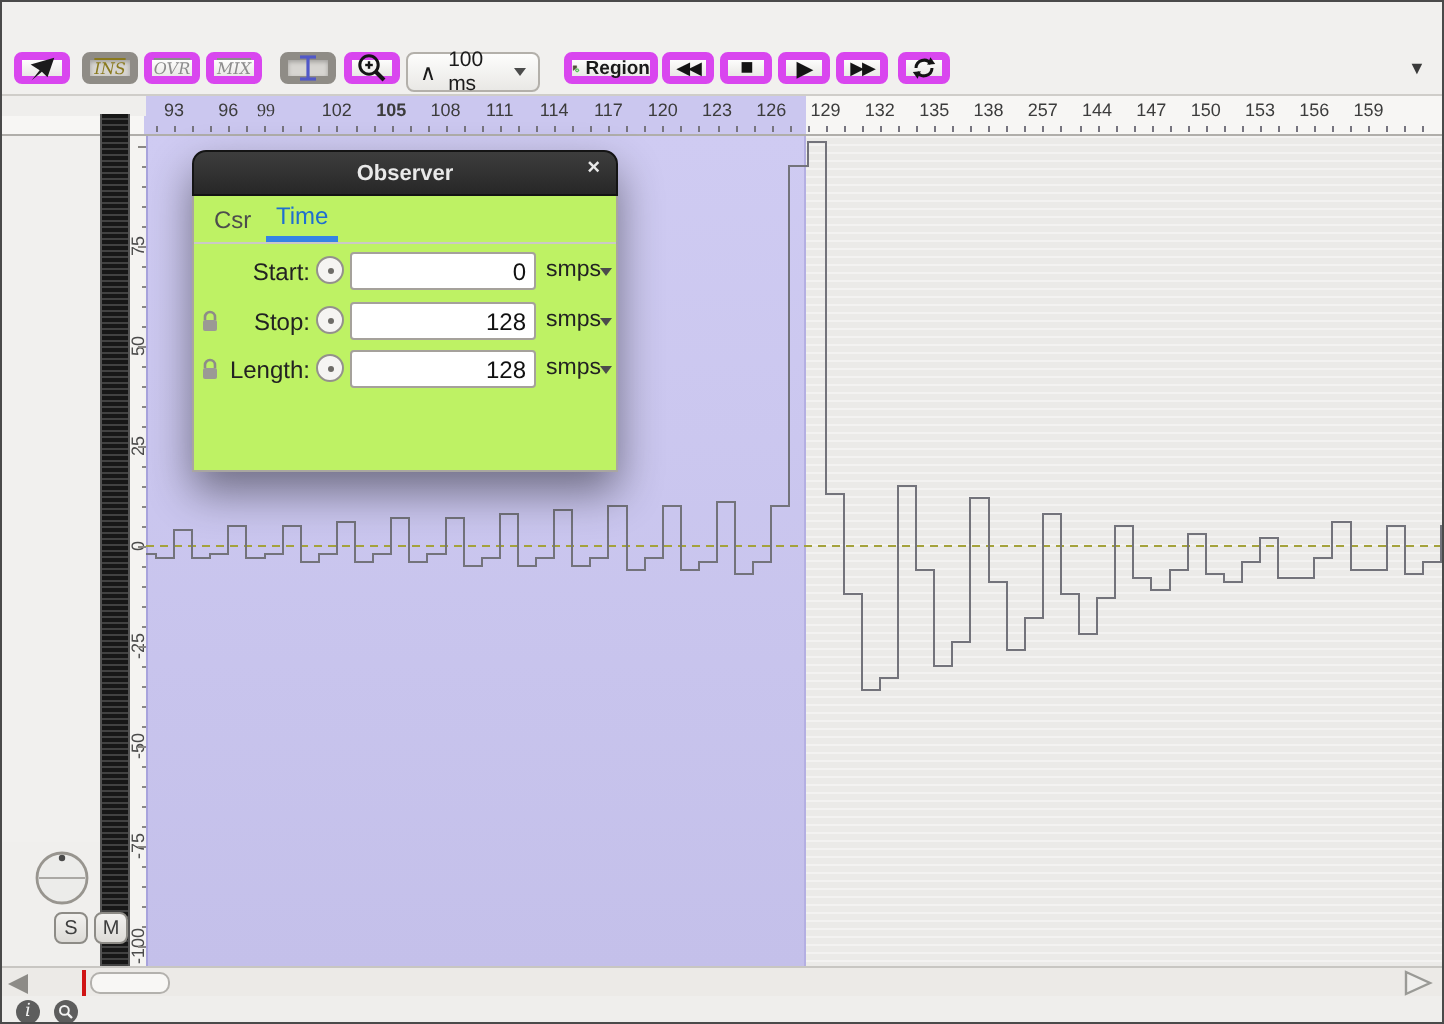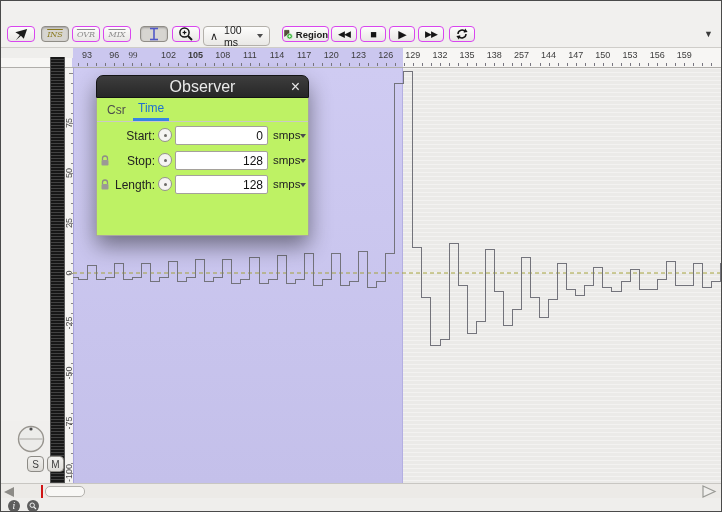--- a/index.html
+++ b/index.html
@@ -9,21 +9,21 @@
     background:#f1f0ee;border:1px solid #4a4a4a;
     font-family:"Liberation Sans",sans-serif;color:#1a1a1a;
   }
   
   .menubar{position:absolute;left:0;top:0;right:0;height:22px;background:#f3f2f0;
     border-bottom:1px solid #dbd9d5;display:flex;align-items:center;padding-left:4px;}
   .menu-item{font-size:12.5px;padding:3px 9px;cursor:default;}
   
   .toolbar{position:absolute;left:0;top:22px;right:0;height:25px;background:#f1f0ee;
     border-bottom:1px solid #cfcdc9;}
-  .tbtn{position:absolute;top:3px;height:16px;border:1px solid #d946ef;border-radius:4px;
+  .tbtn{position:absolute;top:3px;height:16px;border:4px solid #d946ef;border-radius:4px;
     background:linear-gradient(180deg,#fdfdfc,#e9e8e5);display:flex;align-items:center;justify-content:center;}
   .tbtn.active{background:#d7d5d1;box-shadow:inset 0 1px 2px rgba(0,0,0,.25);border-color:#8f8c86;}
   .modetxt{font-family:"DejaVu Serif",serif;font-style:italic;font-size:8px;
     text-decoration:overline;letter-spacing:0;}
   .combo{position:absolute;top:3px;height:20px;border:1px solid #b3b0aa;border-radius:4px;
     background:linear-gradient(180deg,#fdfdfc,#e9e8e5);display:flex;align-items:center;
     font-size:10.5px;padding:0 6px;}
   .timepill{position:absolute;left:482px;top:29px;width:68px;height:15px;border:1px solid #c6c49a;
     border-radius:8px;background:#f4f7c5;display:flex;align-items:center;justify-content:center;
     font-family:"Liberation Mono",monospace;font-size:9.5px;color:#333;}
@@ -69,21 +69,21 @@
     border:1px solid #b3b1ad;border-radius:5px;}
   .statusbar{position:absolute;left:0;top:497px;width:722px;height:15px;background:#efeeec;
     display:flex;align-items:center;z-index:5;font-size:11px;color:#222;}
   .sicon{width:12px;height:12px;border-radius:50%;background:#5d5d5d;color:#f2f2f2;
     display:flex;align-items:center;justify-content:center;flex:0 0 auto;}
   
   .dialog{position:absolute;left:95px;top:74px;width:213px;height:161px;z-index:10;
     box-shadow:0 10px 22px rgba(0,0,0,.45);border-radius:7px 7px 3px 3px;}
   .dlg-title{height:23px;background:linear-gradient(180deg,#3d3d3d,#272727);border:1px solid #141414;
     border-radius:7px 7px 0 0;display:flex;align-items:center;justify-content:center;position:relative;}
-  .dlg-title span{font-size:16px;font-weight:normal;color:#e9e9e9;}
+  .dlg-title span{font-size:11px;font-weight:bold;color:#e9e9e9;}
   .dlg-close{position:absolute;right:8px;top:2px;color:#cfcfcf;font-size:14px;}
   .dlg-body{position:relative;height:138px;background:#bef264;border:1px solid #a9a6a1;border-top:none;}
   .tabs{height:24px;border-bottom:1px solid #cbc9c5;position:relative;}
   .tab{position:absolute;top:0;height:23px;display:flex;align-items:center;font-size:12px;padding:0 5px;}
   .tab.on{color:#1f6fd0;border-bottom:3px solid #3584e4;}
   .tab.off{color:#4d4d4d;}
   .row{position:absolute;left:0;width:100%;height:20px;}
   .rlock{position:absolute;left:3px;top:4px;}
   .rlab{position:absolute;left:12px;top:3px;width:46px;text-align:right;font-size:12px;color:#222;}
   .spin{position:absolute;left:61px;top:2px;width:14px;height:14px;border:1px solid #94918c;

